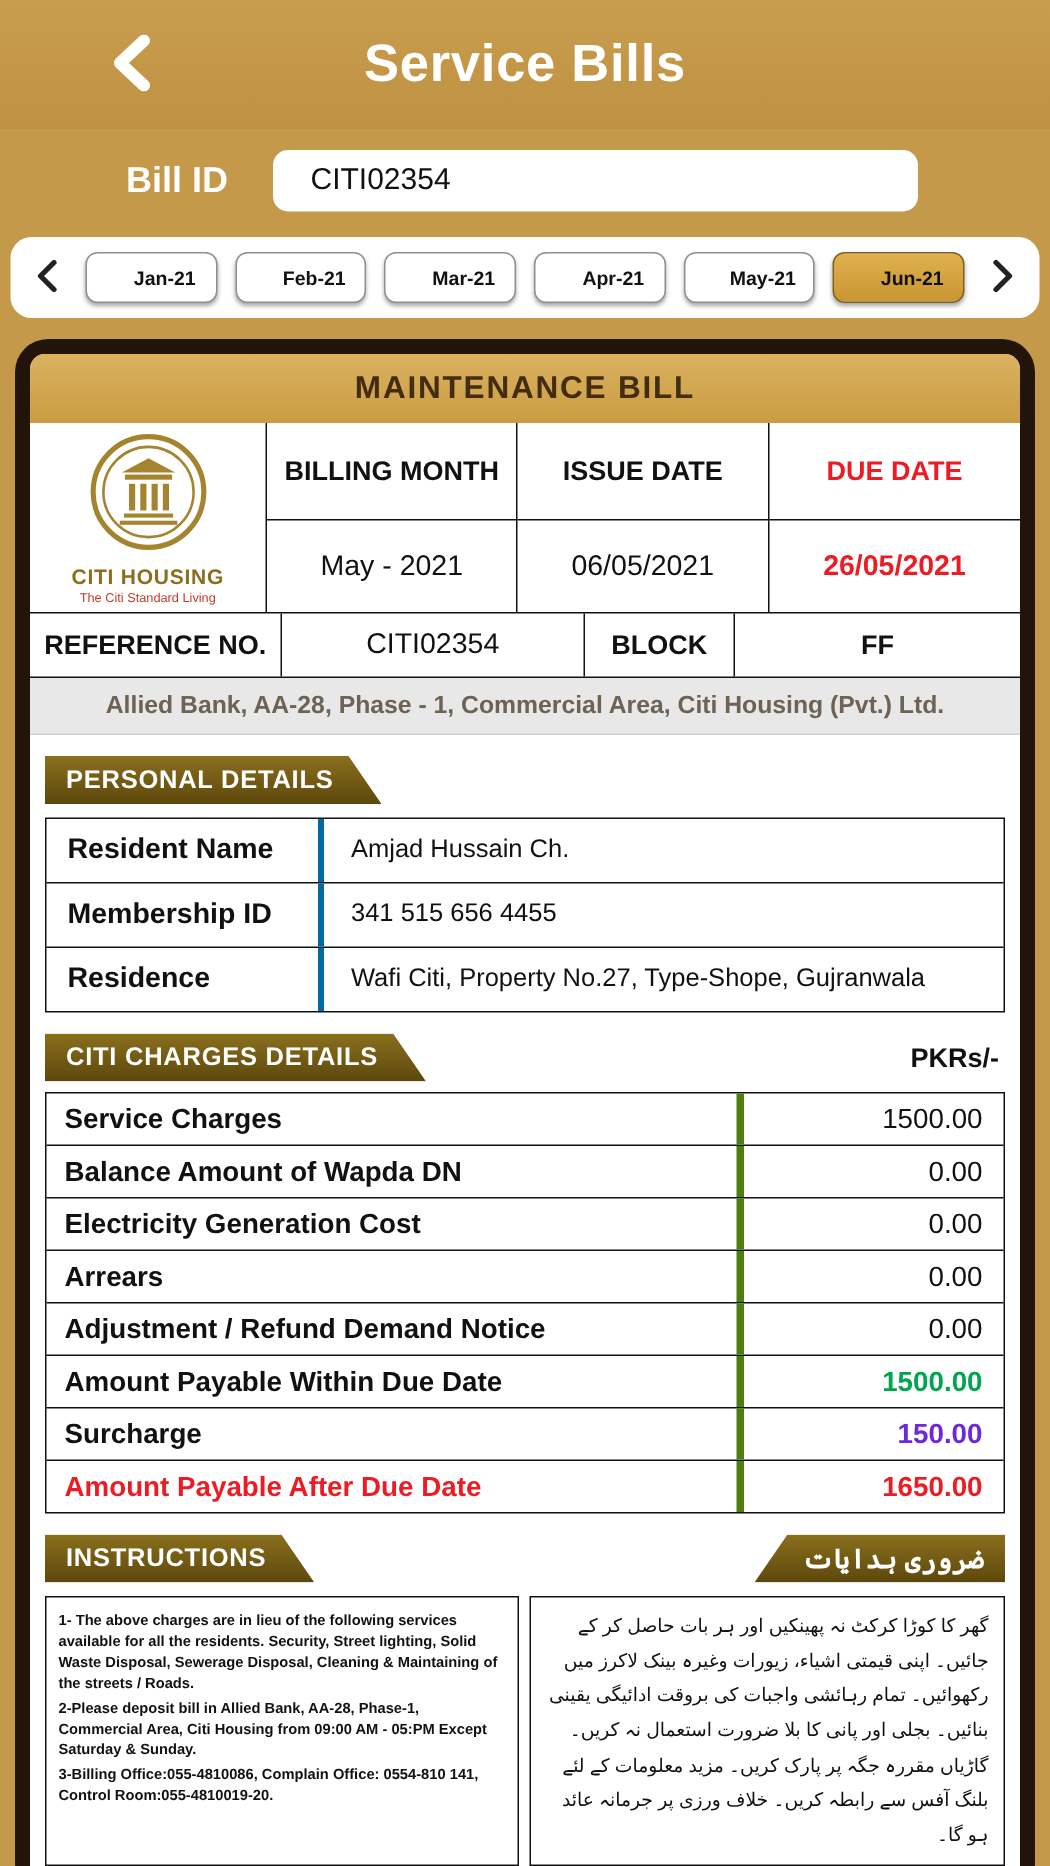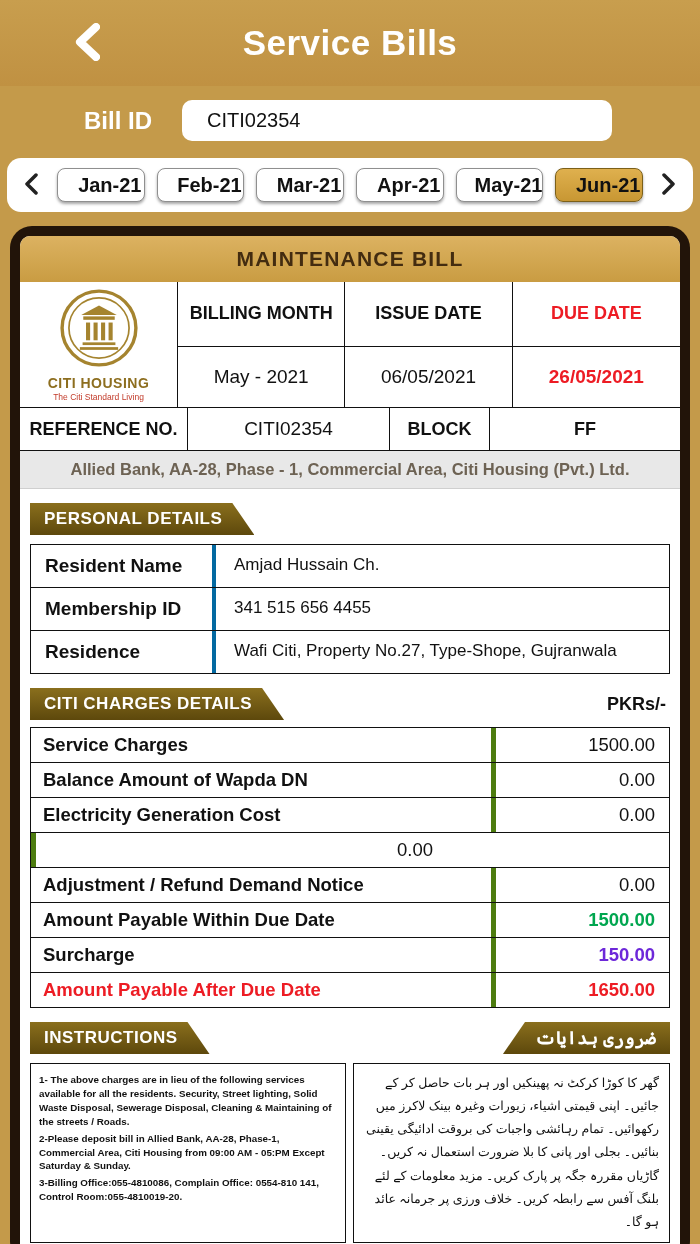--- a/index.html
+++ b/index.html
@@ -12,21 +12,21 @@
   .app-title { color:#fff; font-size:35px; font-weight:bold; letter-spacing:.5px; }
 
   
   .billid-row { display:flex; align-items:center; padding:14px 88px 0 84px; }
   .billid-label { color:#fff; font-size:24px; font-weight:bold; white-space:nowrap; }
   .billid-input { flex:1; margin-left:30px; height:41px; border:none; border-radius:10px; background:#fff; font-size:20px; padding:0 25px; color:#111; outline:none; font-family:"Liberation Sans",sans-serif; }
 
   
   .month-bar { margin:17px 7px 0; background:#fff; border-radius:14px; height:54px; display:flex; align-items:center; padding:0 10px; gap:12px; }
   .m-chevron { background:none; border:none; width:28px; display:flex; align-items:center; justify-content:center; cursor:pointer; color:#222; }
-  .mtab { flex:1; height:34px; background:#fff; border:1px solid #8f8f8f; border-radius:8px; font-size:20px; font-weight:bold; color:#111; box-shadow:0 2px 3px rgba(0,0,0,.35); cursor:pointer; font-family:"Liberation Sans",sans-serif; white-space:nowrap;padding-left:18px; }
+  .mtab { flex:1; height:34px; background:#fff; border:1px solid #8f8f8f; border-radius:8px; font-size:13px; font-weight:bold; color:#111; box-shadow:0 2px 3px rgba(0,0,0,.35); cursor:pointer; font-family:"Liberation Sans",sans-serif; white-space:nowrap;padding-left:18px; }
   .mtab.sel { background:linear-gradient(180deg,#DFB04E,#C89733); border-color:#7c6019; }
 
   
   .bill-card { margin:14px 10px 0; background:#221409; border-radius:22px; padding:10px; }
   .bill-inner { background:#fff; border-radius:10px; overflow:hidden; }
   .bill-title { background:linear-gradient(180deg,#DCB261,#C99C42); color:#432c10; text-align:center; font-weight:bold; font-size:21px; letter-spacing:1.2px; padding:11px 15px; }
 
   
   .sum-grid { display:grid; grid-template-columns:158px 1fr 1fr 1fr; border-bottom:1px solid #111; }
   .logo-cell { grid-row:1 / span 2; border-right:1px solid #111; display:flex; flex-direction:column; align-items:center; justify-content:center; padding:5px 4px; }
@@ -185,20 +185,21 @@
       </div>
       <div class="c-row">
         <div class="c-label">Balance Amount of Wapda DN</div>
         <div class="c-value">0.00</div>
       </div>
       <div class="c-row">
         <div class="c-label">Electricity Generation Cost</div>
         <div class="c-value">0.00</div>
       </div>
       <div class="c-row">
+        <div class="c-label">Arrears</div>
         <div class="c-value">0.00</div>
       </div>
       <div class="c-row">
         <div class="c-label">Adjustment / Refund Demand Notice</div>
         <div class="c-value">0.00</div>
       </div>
       <div class="c-row row-green">
         <div class="c-label">Amount Payable Within Due Date</div>
         <div class="c-value">1500.00</div>
       </div>

